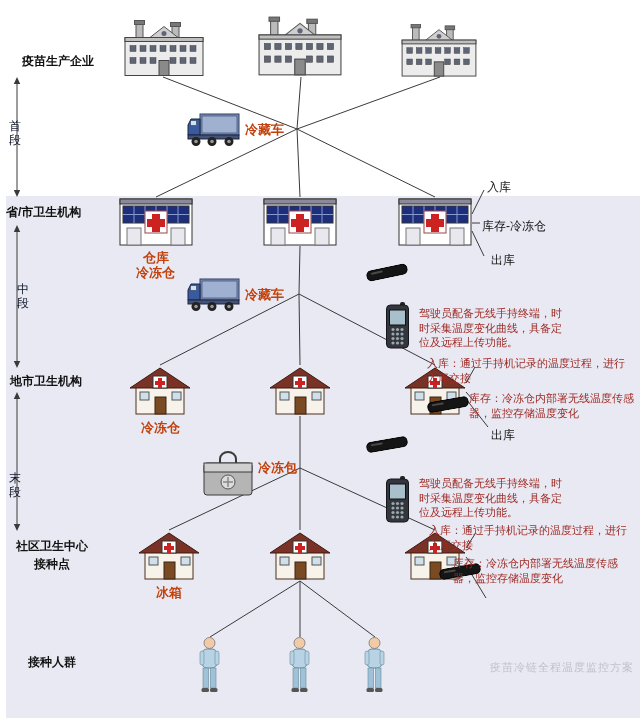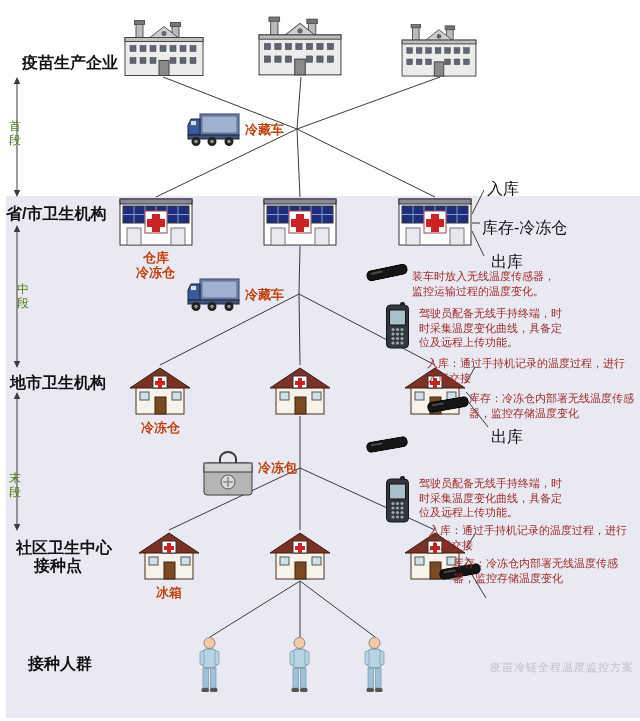--- a/index.html
+++ b/index.html
@@ -1,25 +1,25 @@
 <!DOCTYPE html>
 <html><head>
 <meta charset="utf-8">
 <style>
   html,body{margin:0;padding:0;background:#fff;}
   .canvas{position:relative;width:640px;height:721px;background:#ffffff;overflow:hidden;
           font-family:"Liberation Sans",sans-serif;}
   .panel{position:absolute;left:6px;top:196px;width:634px;height:522px;background:#e9e9f3;}
   .lines{position:absolute;left:0;top:0;width:640px;height:721px;}
   .icon{position:absolute;}
-  .lbl{position:absolute;font-weight:bold;font-size:16px;color:#111;white-space:nowrap;}
+  .lbl{position:absolute;font-weight:bold;font-size:12px;color:#111;white-space:nowrap;}
   .node-lbl{position:absolute;font-weight:bold;font-size:13px;color:#c2410c;white-space:nowrap;}
-  .seg{position:absolute;font-size:12px;color:#4d7c0f;width:14px;line-height:1.15;text-align:center;}
+  .seg{position:absolute;font-size:12px;color:#0f172a;width:14px;line-height:1.15;text-align:center;}
   .ann{position:absolute;font-size:11px;line-height:1.32;color:#9e2b25;}
-  .ann-black{position:absolute;font-size:16px;color:#111;white-space:nowrap;}
+  .ann-black{position:absolute;font-size:12px;color:#111;white-space:nowrap;}
   .watermark{position:absolute;right:6px;top:660px;font-size:11px;color:#c2c1c9;letter-spacing:1px;}
   .defs-holder{position:absolute;width:0;height:0;overflow:hidden;}
 </style>
 </head>
 <body>
 
 <div class="canvas">
 
   <svg class="defs-holder" aria-hidden="true">
     <defs>
@@ -256,21 +256,20 @@
   <svg class="icon" style="left:385px;top:476px;width:25px;height:47px">
       <use href="#pda"></use>
     </svg>
   <svg class="icon" style="left:439px;top:566px;width:42px;height:11px;transform:rotate(-10deg)">
       <use href="#sensor"></use>
     </svg>
 
   <div class="ann-black" style="left:487px;top:179px">入库</div>
   <div class="ann-black" style="left:482px;top:218px">库存-冷冻仓</div>
   <div class="ann-black" style="left:491px;top:252px">出库</div>
-  <div class="ann" style="left:412px;top:269px;width:152px">装车时放入无线温度传感器，监控运输过程的温度变化。</div>
   <div class="ann" style="left:419px;top:306px;width:150px">驾驶员配备无线手持终端，时时采集温度变化曲线，具备定位及远程上传功能。</div>
 
   <div class="ann" style="left:427px;top:356px;width:208px">入库：通过手持机记录的温度过程，进行入库交接</div>
   <div class="ann" style="left:469px;top:391px;width:168px">库存：冷冻仓内部署无线温度传感器，监控存储温度变化</div>
   <div class="ann-black" style="left:491px;top:427px">出库</div>
   <div class="ann" style="left:419px;top:476px;width:152px">驾驶员配备无线手持终端，时时采集温度变化曲线，具备定位及远程上传功能。</div>
 
   <div class="ann" style="left:429px;top:523px;width:208px">入库：通过手持机记录的温度过程，进行入库交接</div>
   <div class="ann" style="left:453px;top:556px;width:184px">库存：冷冻仓内部署无线温度传感器，监控存储温度变化</div>
 

